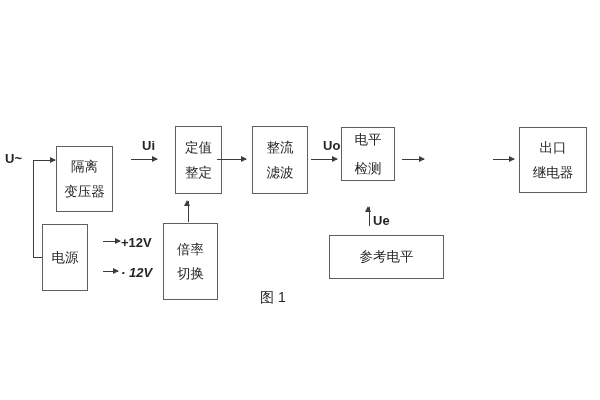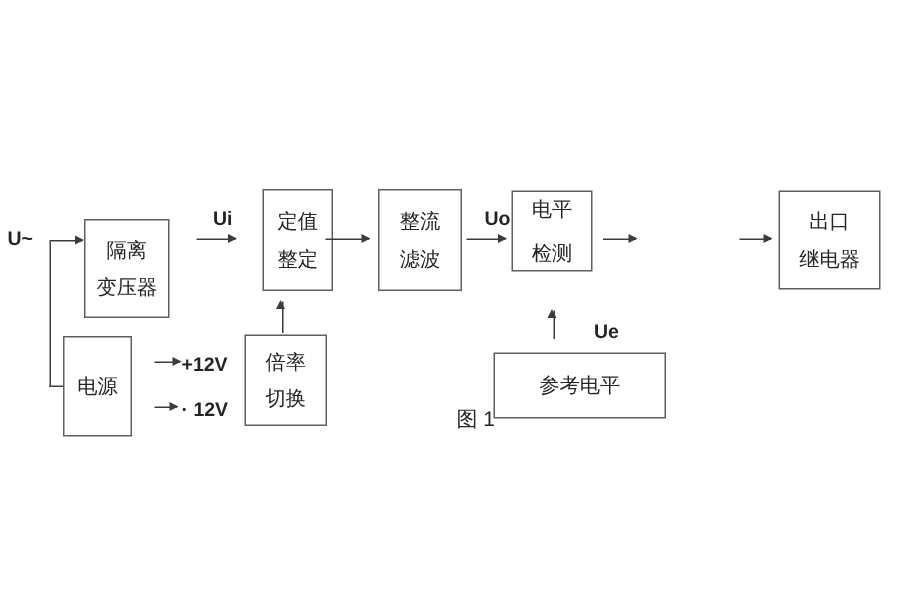--- a/index.html
+++ b/index.html
@@ -110,35 +110,35 @@
   <span class="lbl" style="left:323px;top:139px;">Uo</span>
   <div class="arrow-h" style="left:311px;top:159.2px;width:26px;"></div>
 
   <div class="arrow-h" style="left:402px;top:159.2px;width:22px;"></div>
   <div class="arrow-h" style="left:493px;top:159.2px;width:21px;"></div>
 
   <div class="block" style="left:42px;top:224px;width:46px;height:67px;">
     <span>电源</span>
   </div>
 
-  <div class="block" style="left:163px;top:223px;width:55px;height:61px;">
+  <div class="block" style="left:163px;top:223px;width:55px;height:77px;">
     <span>倍率</span>
     <span>切换</span>
   </div>
 
   <div class="block" style="left:329px;top:235px;width:115px;height:44px;">
     <span>参考电平</span>
   </div>
 
   <div class="arrow-h" style="left:103px;top:241.2px;width:17px;"></div>
   <span class="lbl" style="left:121px;top:236px;">+12V</span>
 
   <div class="arrow-h" style="left:103px;top:271.2px;width:15px;"></div>
-  <span class="lbl" style="left:121px;top:266px;">· 12V</span>
+  <span class="lbl" style="left:121px;top:266px;font-style:italic;">· 12V</span>
 
   <div class="arrow-v-up" style="left:187.5px;top:201px;height:21px;"></div>
 
   <div class="arrow-v-up" style="left:368.5px;top:207px;height:19px;"></div>
-  <span class="lbl" style="left:396px;top:214px;">Ue</span>
+  <span class="lbl" style="left:373px;top:214px;">Ue</span>
 
-  <span class="lbl cjk-lbl" style="left:260px;top:272px;width:70px;text-align:right;">图 1</span>
+  <span class="lbl cjk-lbl" style="left:260px;top:290px;width:70px;text-align:left;">图 1</span>
 
 </div>
 
 </body></html>

